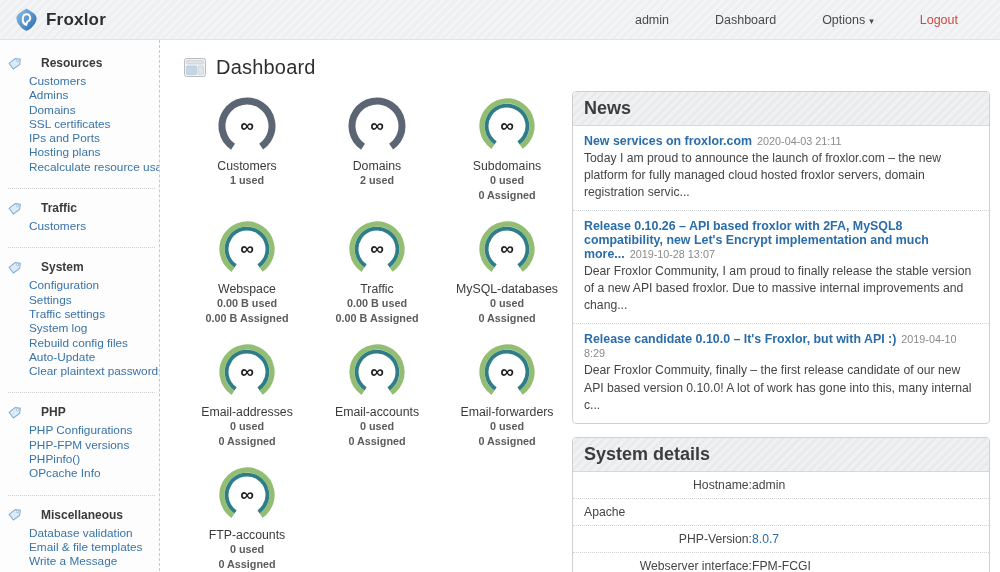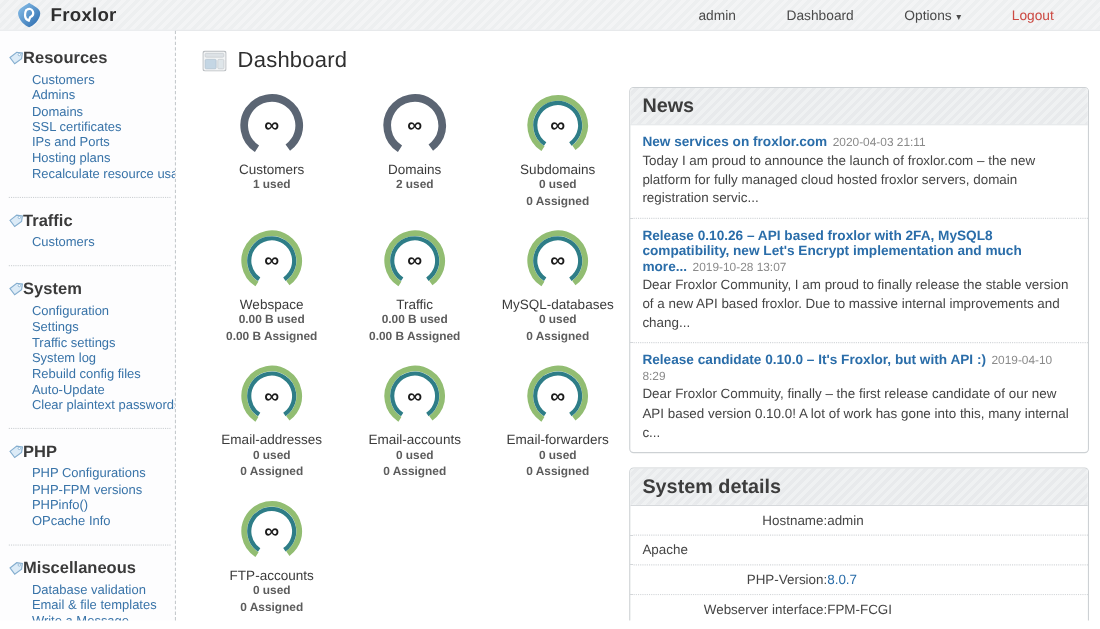--- a/index.html
+++ b/index.html
@@ -6,39 +6,39 @@
   html,body { width:1000px; height:572px; overflow:hidden; }
   body {
     font-family:"Liberation Sans", sans-serif;
     color:#404040; background:#ffffff; font-size:12.5px;
   }
   .striped {
     background:repeating-linear-gradient(135deg,#eff1f2 0px,#eff1f2 3px,#e8eaec 3px,#e8eaec 6px);
   }
   
   .navbar {
-    height:28px; display:flex; align-items:center; padding:0 14px;
+    height:40px; display:flex; align-items:center; padding:0 14px;
     background:repeating-linear-gradient(135deg,#f3f4f5 0px,#f3f4f5 3px,#edeff0 3px,#edeff0 6px);
     border-bottom:1px solid #e2e4e6;
   }
   .brand { display:flex; align-items:center; gap:7px; }
   .brand-name { font-size:17px; font-weight:bold; color:#2e2e2e; letter-spacing:.2px; }
   .nav-items { margin-left:auto; display:flex; align-items:center; gap:46px; padding-right:28px; }
   .nav-item { color:#4a4a4a; text-decoration:none; cursor:pointer; }
   .nav-item.danger { color:#cc4a43; }
   .nav-caret { font-size:9px; margin-left:4px; color:#4a4a4a; }
   
   .wrap { display:flex; height:536px; }
   .sidebar {
     width:160px; flex:0 0 160px; padding:12px 4px 0 8px;
     border-right:1px dashed #c6cacd; background:#fdfdfe; overflow:hidden;
   }
   .side-section { padding:4px 0 10px 0; }
   .side-section + .side-section { border-top:1px dotted #ccd0d3; padding-top:12px; margin-top:4px; }
-  .side-title { display:flex; align-items:center; gap:0; font-weight:bold; font-size:15px; color:#3a3a3a; margin-bottom:4px; }
+  .side-title { display:flex; align-items:center; gap:20px; font-weight:bold; font-size:12px; color:#3a3a3a; margin-bottom:4px; }
   .side-links { display:flex; flex-direction:column; padding-left:21px; }
   .side-link { color:#3873a8; text-decoration:none; font-size:11.8px; line-height:14.3px; cursor:pointer; white-space:nowrap; }
   .content { flex:1; padding:10px 10px 0 22px; overflow:hidden; }
   .page-title { display:flex; align-items:center; gap:10px; margin:6px 0 12px 2px; }
   .page-title h1 { font-size:20px; font-weight:normal; color:#2f2f2f; letter-spacing:.2px; }
   .cols { display:flex; align-items:flex-start; }
   
   .gauges { display:grid; grid-template-columns:repeat(3,130px); width:390px; row-gap:14px; margin-top:2px; }
   .gauge-cell { text-align:center; }
   .gauge-cell svg { display:block; margin:0 auto; }

